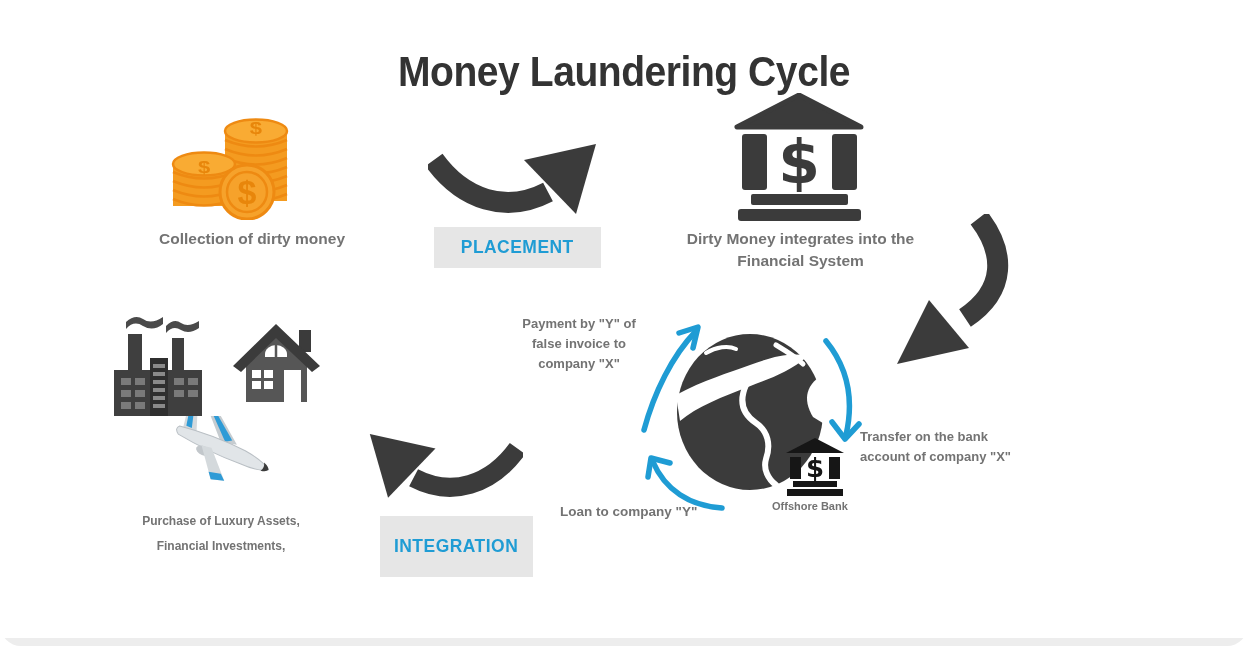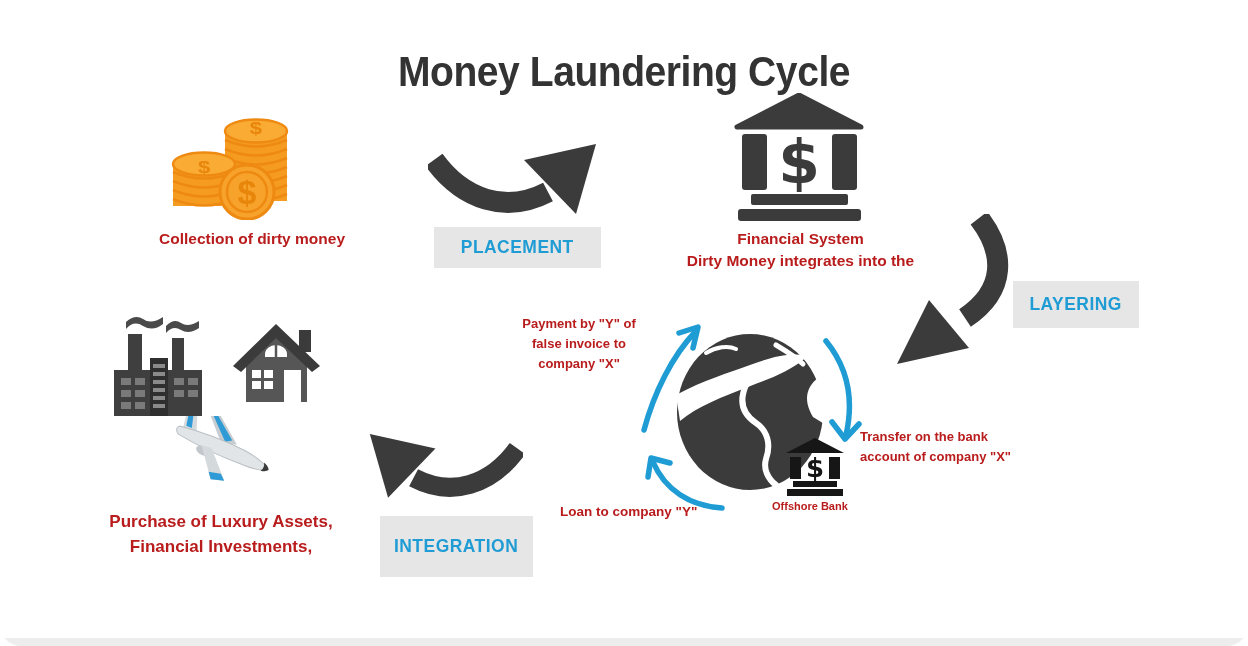--- a/index.html
+++ b/index.html
@@ -15,25 +15,25 @@
     font-size:42px;font-weight:800;color:#333;
     transform:scaleX(0.93);letter-spacing:-0.5px;
   }
   .stage-box{
     background:#e6e6e6;display:flex;align-items:center;justify-content:center;
   }
   .stage-label{
     color:#1f9cd4;font-weight:700;font-size:18px;letter-spacing:0.5px;
     transform:scaleX(0.97);
   }
-  .caption{font-weight:700;color:#b91c1c;}
+  .caption{font-weight:700;color:#737373;}
   .caption.center{text-align:center;}
   .coins-caption{left:132px;top:230px;width:240px;font-size:15.5px;}
   .bank-caption{left:678px;top:228px;width:245px;font-size:15.5px;line-height:22px;}
-  .assets-caption{left:92px;top:509px;width:258px;font-size:17px;line-height:25px;}
+  .assets-caption{left:92px;top:509px;width:258px;font-size:12px;line-height:25px;}
   .payment-caption{left:503px;top:314px;width:152px;font-size:13px;line-height:20px;text-align:center;}
   .transfer-caption{left:860px;top:403px;width:175px;font-size:13px;line-height:20px;text-align:left;margin-top:24px;}
   .loan-caption{left:560px;top:504px;width:160px;font-size:13.5px;}
   .offshore-caption{left:772px;top:500px;width:85px;font-size:11px;}
   svg{display:block;}
   .bottom-strip{left:0;top:638px;width:1248px;height:8px;background:#ededed;}
 </style>
 </head>
 <body>
 
@@ -95,34 +95,31 @@
         <path d="M66 2 L4 34 L128 34 Z" stroke="#3b3b3b" stroke-width="5" stroke-linejoin="round"></path>
         <rect x="9" y="41" width="25" height="56" rx="3"></rect>
         <rect x="99" y="41" width="25" height="56" rx="3"></rect>
         <rect x="18" y="101" width="97" height="11" rx="2"></rect>
         <rect x="5" y="116" width="123" height="12" rx="3"></rect>
       </g>
       <text x="66" y="90" text-anchor="middle" font-size="60" font-weight="bold" fill="#3b3b3b" font-family="DejaVu Sans, sans-serif">$</text>
     </svg>
   </div>
   <div class="abs caption center bank-caption">
+    <div>Dirty Money integrates into the</div>
     <div>Financial System</div>
-    <div>Dirty Money integrates into the</div>
   </div>
 
   <div class="abs" style="left:895px;top:214px;">
     <svg width="115" height="155" viewBox="0 0 115 155">
       <path d="M84 4 C 110 38, 112 76, 70 104" stroke="#3b3b3b" stroke-width="21" fill="none"></path>
       <polygon points="34,86 74,134 2,150" fill="#3b3b3b"></polygon>
     </svg>
   </div>
 
-  <div class="abs stage-box" style="left:1013px;top:281px;width:126px;height:47px;">
-    <span class="stage-label">LAYERING</span>
-  </div>
 
   <div class="abs" style="left:676px;top:333px;">
     <svg width="150" height="158" viewBox="0 0 150 158">
       <ellipse cx="74" cy="79" rx="73" ry="78" fill="#3b3b3b"></ellipse>
       <path d="M0 62 C 28 47 52 40 74 32 C 96 24 114 19 132 23 C 112 40 92 46 72 54 C 48 63 20 74 4 88 Z" fill="#ffffff"></path>
       <path d="M150 40 C 130 50 126 66 137 84 L 150 92 Z" fill="#ffffff"></path>
       <path d="M100 12 C 110 18 120 24 127 31" stroke="#ffffff" stroke-width="5" fill="none" stroke-linecap="round"></path>
       <path d="M70 52 C 62 70 68 82 80 90 C 92 98 95 112 90 126 C 87 136 92 146 100 152" stroke="#ffffff" stroke-width="6" fill="none" stroke-linecap="round"></path>
       <path d="M30 20 C 40 14 52 12 60 16" stroke="#ffffff" stroke-width="4" fill="none" stroke-linecap="round"></path>
     </svg>

